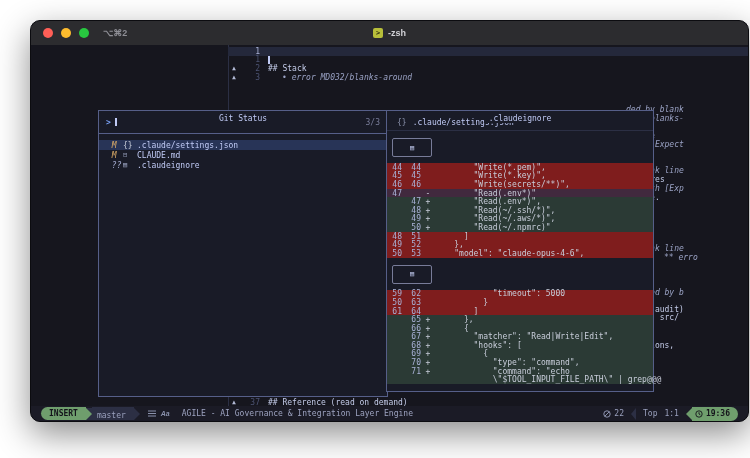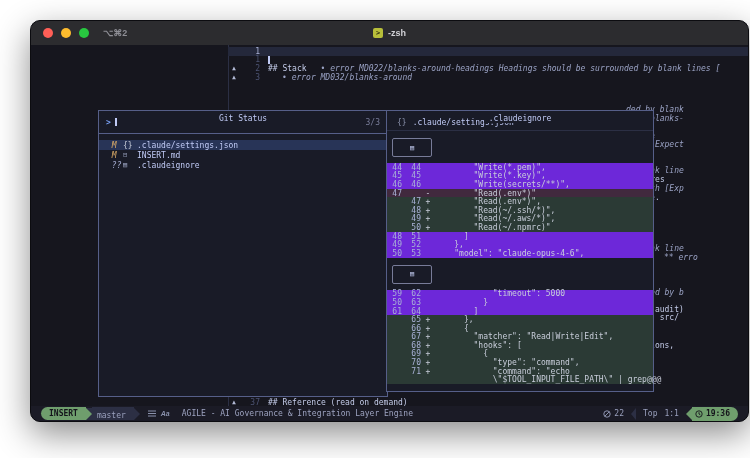--- a/index.html
+++ b/index.html
@@ -54,21 +54,21 @@
   .g-icon{width:14px;flex:none;color:#8a91ac;font-size:7px;}
   .g-icon.json{color:#c8cdda;font-size:8px;}
   
   .prev-float{left:355px;top:65px;width:266px;height:280px;}
   .file-header{height:16px;display:flex;align-items:center;gap:6px;padding:3px 0 0 10px;
                font-size:8px;color:#c0caf5;border-bottom:1px solid #2b2f44;}
   .fh-icon{color:#8a91ac;}
   .hunk-box{width:38px;height:17px;border:1px solid #787c99;border-radius:2px;margin:7px 0 6px 5px;
             display:flex;align-items:center;justify-content:center;color:#aab2d4;font-size:7px;}
   .diff-row{display:flex;align-items:center;height:8.6px;font-size:8px;color:#c8cdda;white-space:pre;}
-  .diff-row.ctx{background:#6d28d9;}
+  .diff-row.ctx{background:#7f1d1d;}
   .diff-row.del{background:#41293e;}
   .diff-row.add{background:#2b3a35;}
   .d-old,.d-new{width:15px;text-align:right;flex:none;color:#a9b1d6;}
   .d-new{margin-left:4px;}
   .d-sign{width:14px;text-align:center;flex:none;color:#c8cdda;}
   
   .statusline{position:absolute;left:0;right:0;top:385px;height:15px;background:#1b1b26;
               display:flex;align-items:center;font-size:8px;color:#9aa0bd;}
   .seg-mode{margin-left:10px;background:#6f9e6d;color:#14141b;font-weight:bold;
             padding:0 8px;height:13px;line-height:13px;border-radius:7px 0 0 7px;}
@@ -106,21 +106,21 @@
         <span class="tab-icon">&gt;</span>
         <span class="tab-title">-zsh</span>
       </div>
     </div>
 
     <div class="content">
       <div class="vsep"></div>
       <div class="buf-block" id="top-rows">
           <div class="buf-row cursorline"><span class="sign"></span><span class="num">1</span></div>
           <div class="buf-row"><span class="sign"></span><span class="num">1</span><span class="beam"></span><span class="txt"></span></div>
-          <div class="buf-row"><span class="sign">▲</span><span class="num">2</span><span class="txt">## Stack</span><span class="diag">• error MD022/blanks-around-headings Headings should be surrounded by blank lines [</span></div>
+          <div class="buf-row"><span class="sign">▲</span><span class="num">2</span><span class="txt">## Stack</span></div>
           <div class="buf-row"><span class="sign">▲</span><span class="num">3</span><span class="diag">• error MD032/blanks-around</span></div>
         </div>
       <div class="buf-block" id="bottom-rows">
           <div class="buf-row"><span class="sign"></span><span class="num"></span><span class="txt">ui-rules)</span><span class="diag">• error MD013/line-length Line length [Expected: 80; Actual: 104]</span></div>
           <div class="buf-row"><span class="sign"></span><span class="num">34</span><span class="txt"> └─ docker-compose.yml</span></div>
           <div class="buf-row"><span class="sign"></span><span class="num">36</span><span class="txt"></span></div>
           <div class="buf-row"><span class="sign">▲</span><span class="num">37</span><span class="txt">## Reference (read on demand)</span></div>
         </div>
       <div id="fragments">
           <span class="frag italic" style="left: 595px; top: 60px;">ded by blank</span>
@@ -143,21 +143,21 @@
         <div class="float-title">
           <span>Git Status</span>
         </div>
         <div class="prompt-row">
           <span class="prompt-char">&gt;</span>
           <span class="beam"></span>
           <span class="counter">3/3</span>
         </div>
         <div class="results" id="git-rows">
             <div class="git-row selected"><span class="g-status st-m"> M</span><span class="g-icon json">{}</span><span class="txt">.claude/settings.json</span></div>
-            <div class="git-row"><span class="g-status st-m"> M</span><span class="g-icon markdown">⊟</span><span class="txt">INSERT.md</span></div>
+            <div class="git-row"><span class="g-status st-m"> M</span><span class="g-icon markdown">⊟</span><span class="txt">CLAUDE.md</span></div>
             <div class="git-row"><span class="g-status st-u"> ??</span><span class="g-icon file">▤</span><span class="txt">.claudeignore</span></div>
           </div>
       </div>
 
       <div class="float prev-float">
         <div class="float-title">
           <span>.claudeignore</span>
         </div>
         <div class="file-header">
           <span class="fh-icon">{}</span>

